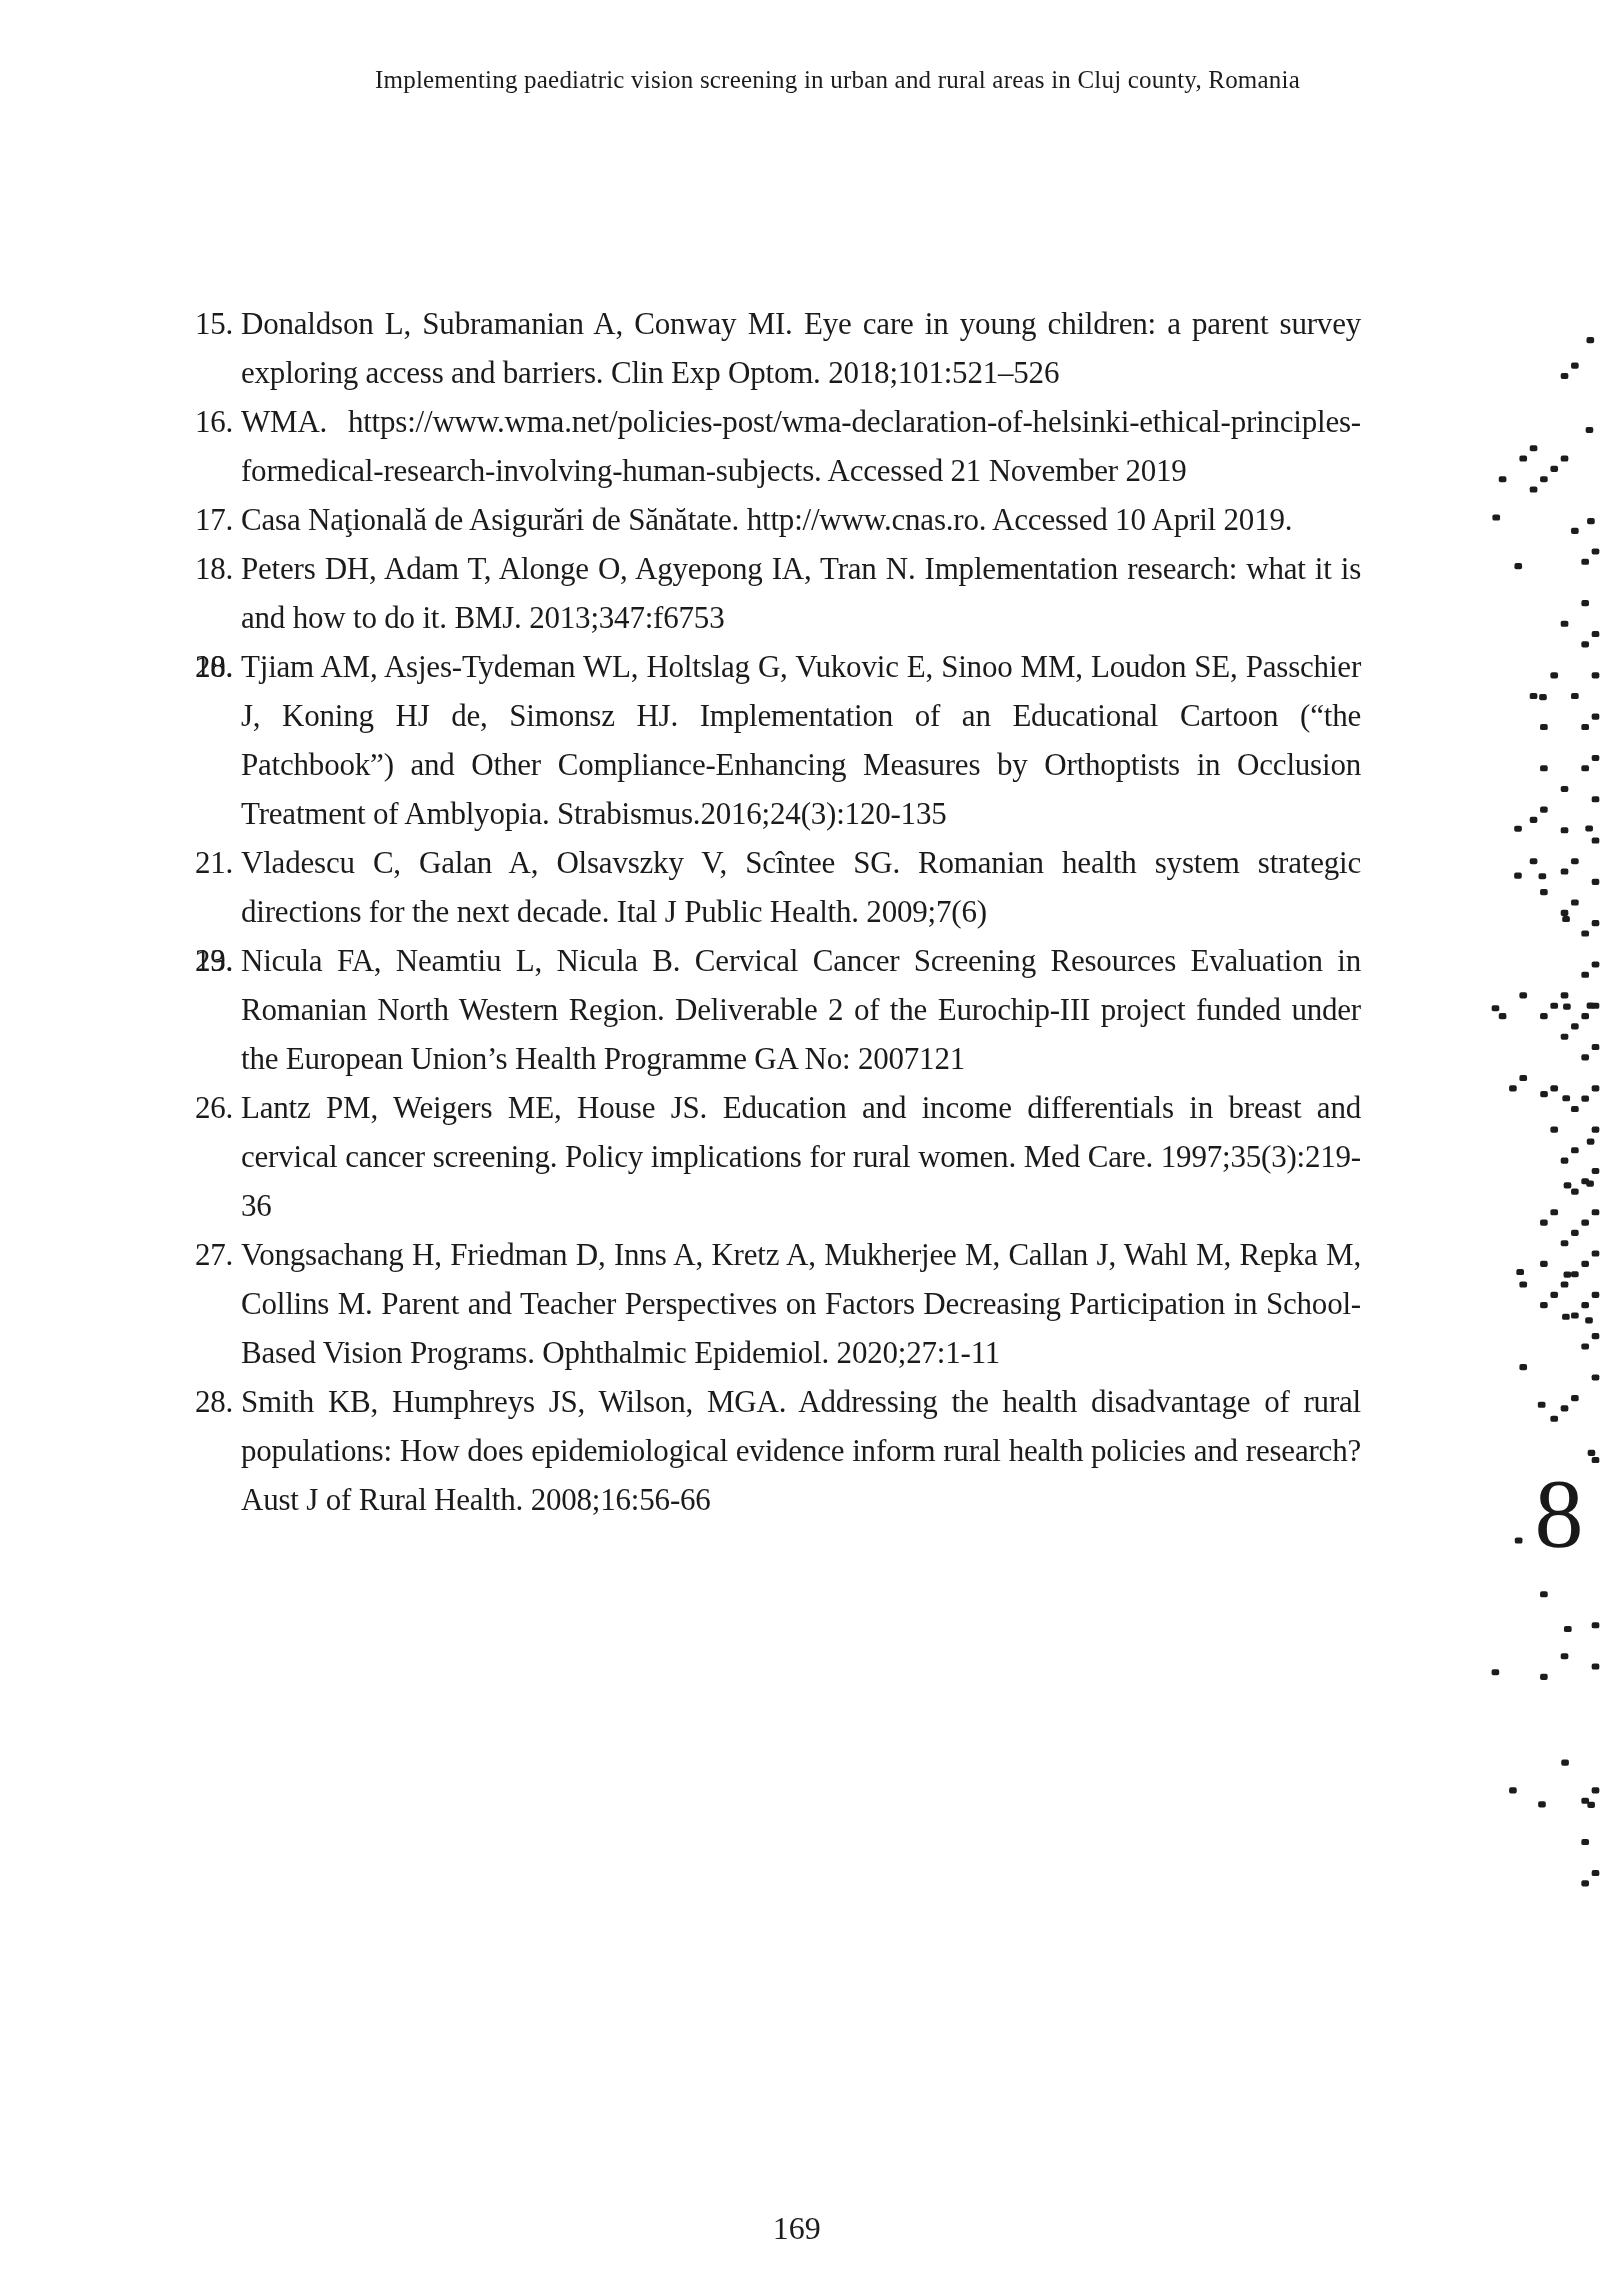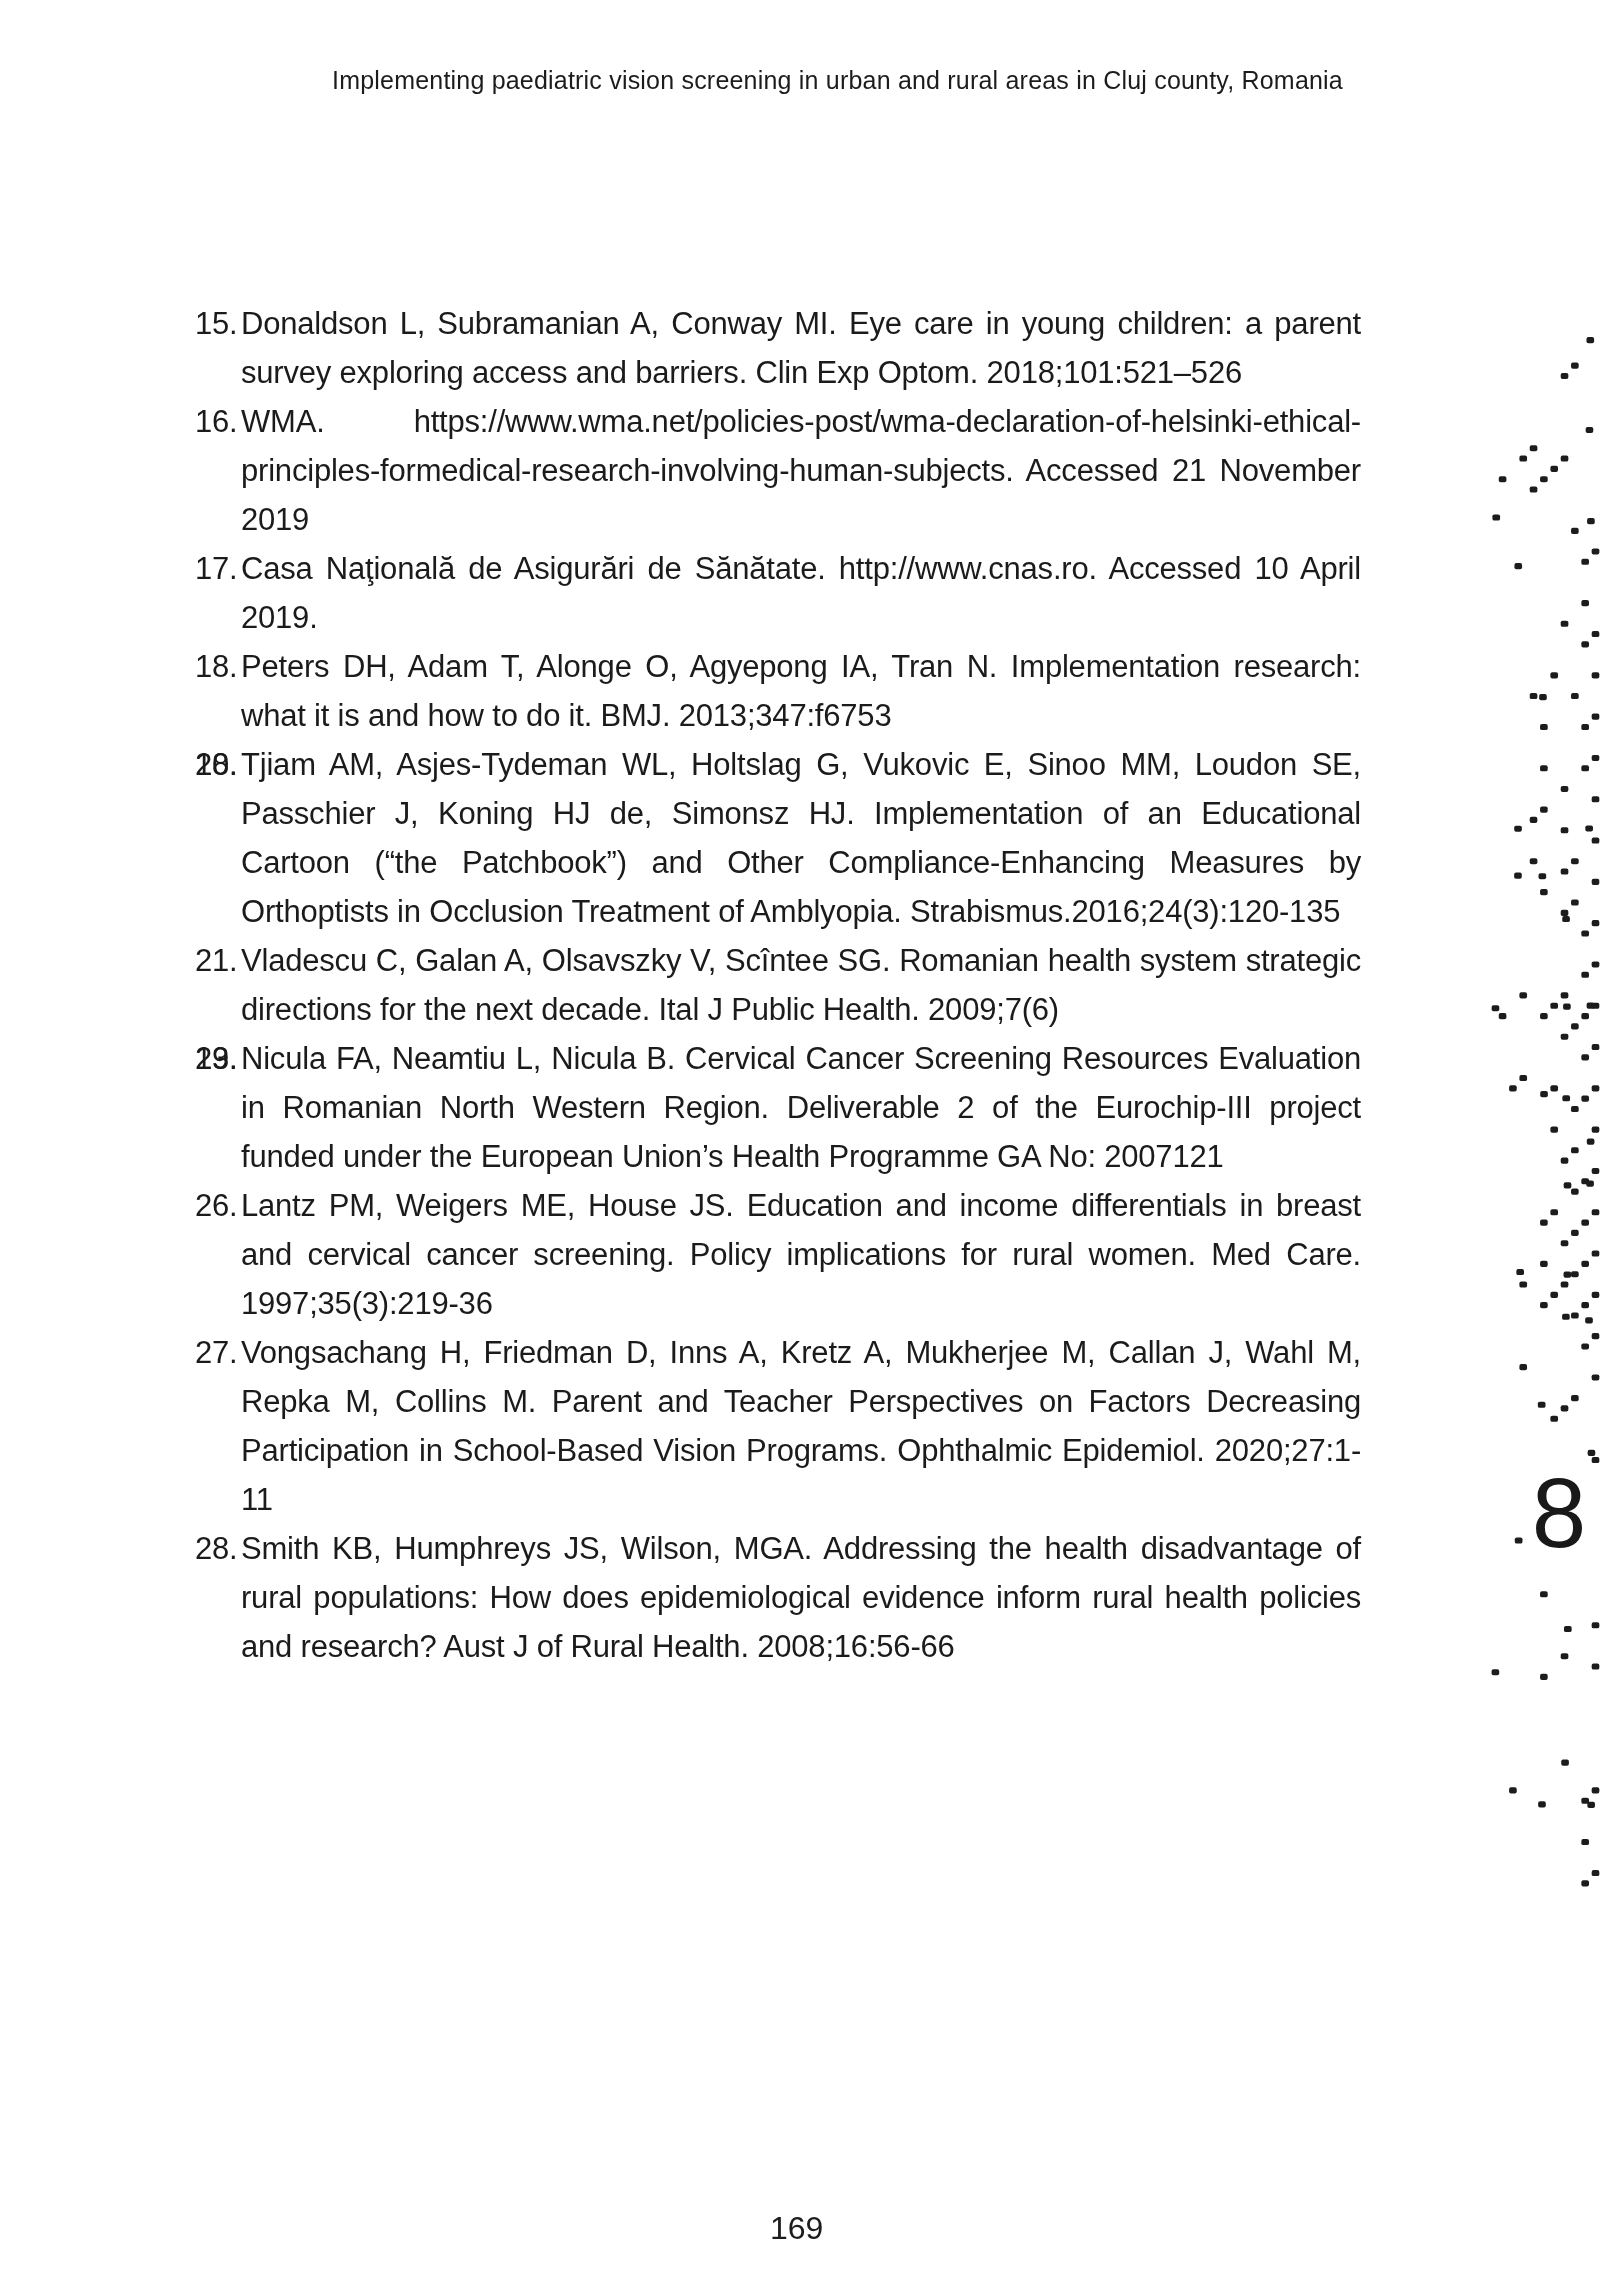--- a/index.html
+++ b/index.html
@@ -1,21 +1,21 @@
 <!DOCTYPE html>
 <html style="font-size:12.2px"><head>
 <meta charset="utf-8">
 <style>
   html,body{margin:0;padding:0;background:#e8e8e8;}
   .page{
     position:relative;
     width:1601px;height:2295px;
     background:#ffffff;
     overflow:hidden;
-    font-family:Liberation Sans, sans-serif;
+    font-family:Liberation Serif, serif;
     color:#1b1b1b;
   }
   .running-header{
     position:absolute;
     top:66px;left:0;right:0;
     text-align:center;
     transform:translateX(37px);
     font-size:25px;
     letter-spacing:0.2px;
     color:#1c1c1c;

